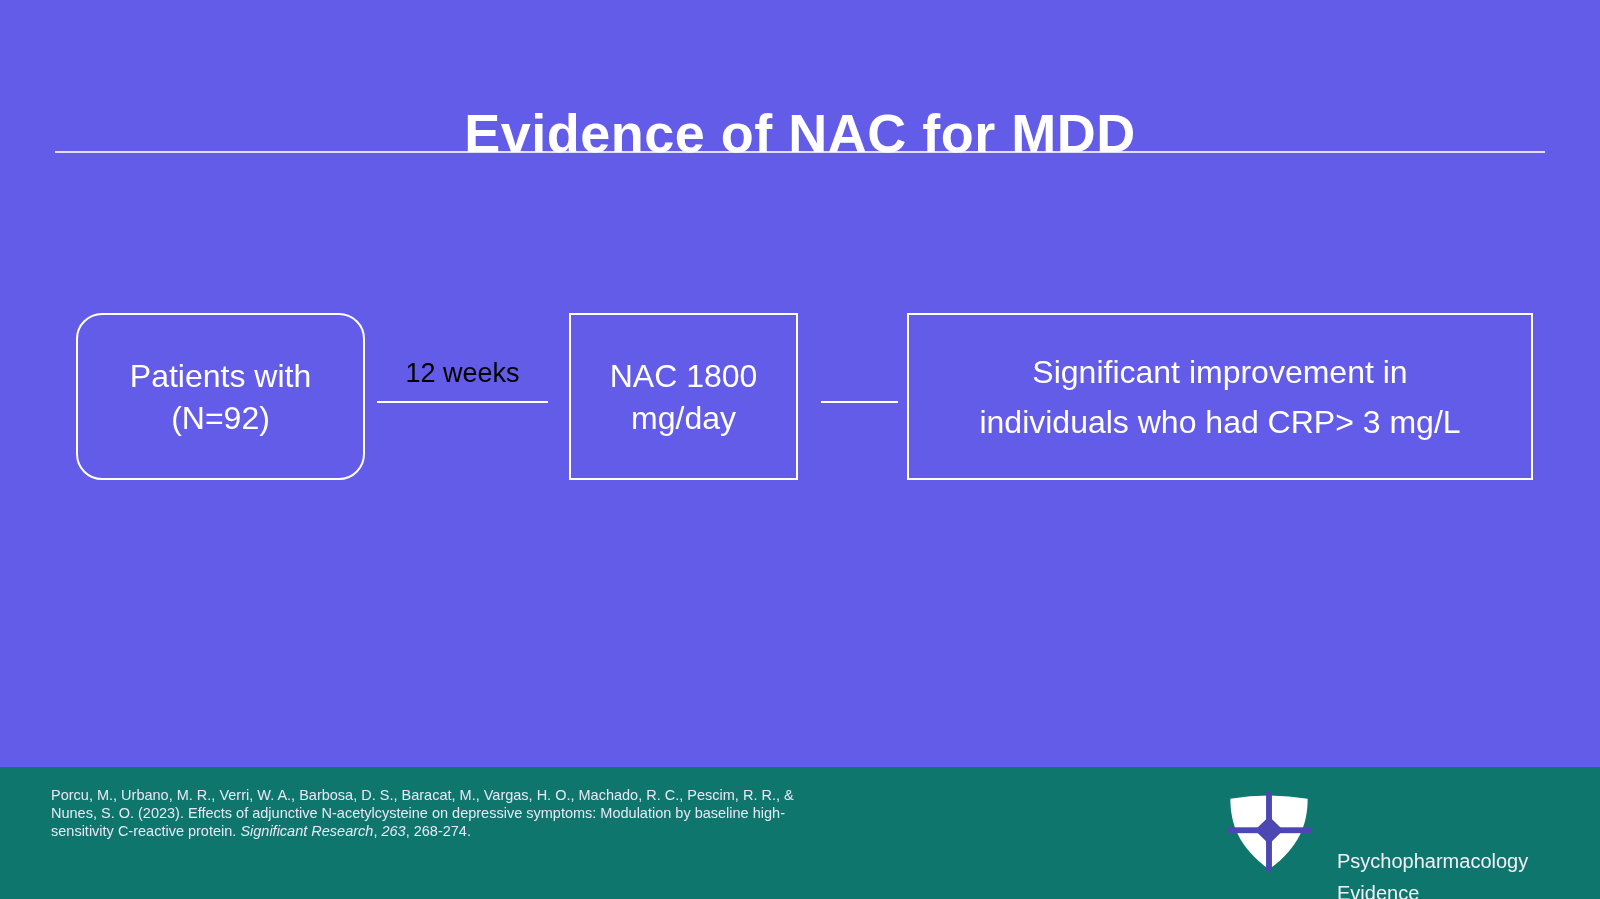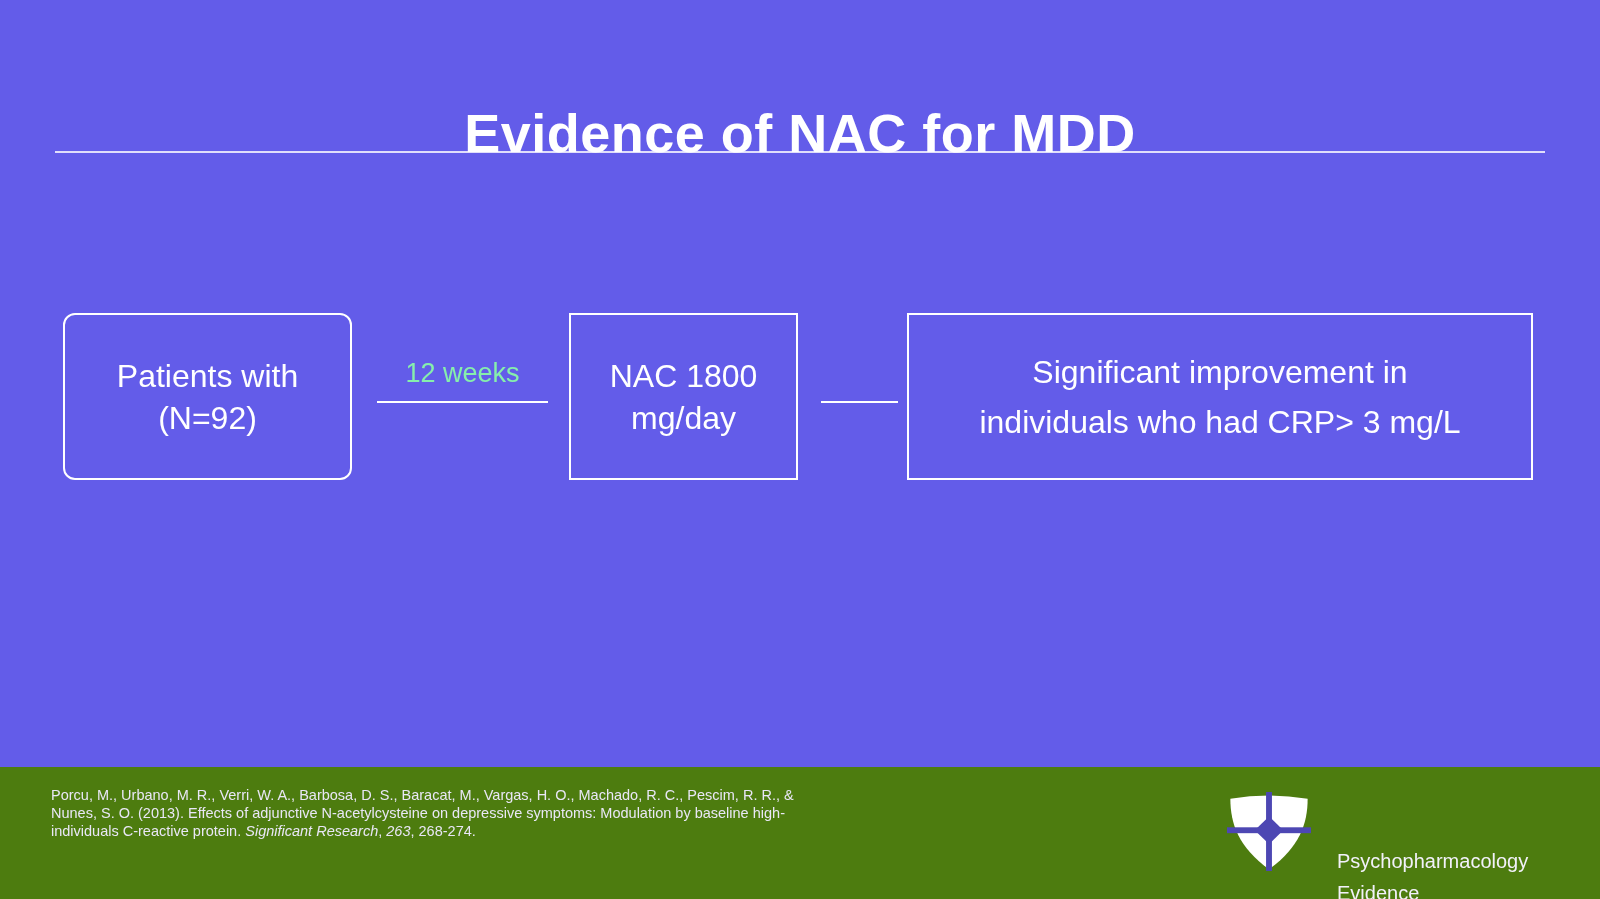--- a/index.html
+++ b/index.html
@@ -45,48 +45,48 @@
     box-sizing: border-box;
     display: flex;
     flex-direction: column;
     align-items: center;
     justify-content: center;
     font-size: 32px;
     line-height: 42px;
     text-align: center;
     color: #ffffff;
   }
-  .box-patients { left: 63px;  width: 289px; border-radius: 12px; }
+  .box-patients { left: 76px;  width: 289px; border-radius: 26px; }
   .box-nac      { left: 569px; width: 229px; text-align: center; }
   .box-outcome  { left: 907px; width: 626px; gap: 8px; }
   .conn {
     position: absolute;
     top: 401px;
     height: 2px;
     background: #ffffff;
   }
   .conn1 { left: 377px; width: 171px; }
   .conn2 { left: 821px; width: 77px; }
   .conn-label {
     position: absolute;
     left: 377px;
     width: 171px;
     top: 358px;
     text-align: center;
     font-size: 27px;
-    color: #86efac;
+    color: #000000;
   }
   
   .footer {
     position: absolute;
     left: 0;
     top: 767px;
     width: 1600px;
     height: 132px;
-    background: #4d7c0f;
+    background: #0f766e;
   }
   .citation {
     position: absolute;
     left: 51px;
     top: 19px;
     font-size: 14.5px;
     line-height: 18px;
     color: #E9E7F6;
   }
   .cit-line { white-space: nowrap; }
@@ -136,22 +136,22 @@
       <div>Significant improvement in</div>
       <div>individuals who had CRP&gt; 3 mg/L</div>
     </div>
 
   </div>
 
   <div class="footer">
 
     <div class="citation">
       <div class="cit-line">Porcu, M., Urbano, M. R., Verri, W. A., Barbosa, D. S., Baracat, M., Vargas, H. O., Machado, R. C., Pescim, R. R., &amp;</div>
-      <div class="cit-line">Nunes, S. O. (2013). Effects of adjunctive N-acetylcysteine on depressive symptoms: Modulation by baseline high-</div>
-      <div class="cit-line"><span>individuals C-reactive protein. </span><span class="italic">Significant Research</span><span>, </span><span class="italic">263</span><span>, 268-274.</span></div>
+      <div class="cit-line">Nunes, S. O. (2023). Effects of adjunctive N-acetylcysteine on depressive symptoms: Modulation by baseline high-</div>
+      <div class="cit-line"><span>sensitivity C-reactive protein. </span><span class="italic">Significant Research</span><span>, </span><span class="italic">263</span><span>, 268-274.</span></div>
     </div>
 
     <div class="shield">
       <svg viewBox="0 0 100 94" width="84" height="79" aria-hidden="true">
         <path d="M4 8 Q50 0 96 8 C96 38 86 66 50 92 C14 66 4 38 4 8 Z" fill="#ffffff"></path>
         <rect x="46.5" y="0" width="7" height="94" fill="#4D47B3"></rect>
         <rect x="0" y="42" width="100" height="7" fill="#4D47B3"></rect>
         <polygon points="50,29 67,45.5 50,62 33,45.5" fill="#4D47B3"></polygon>
       </svg>
     </div>

